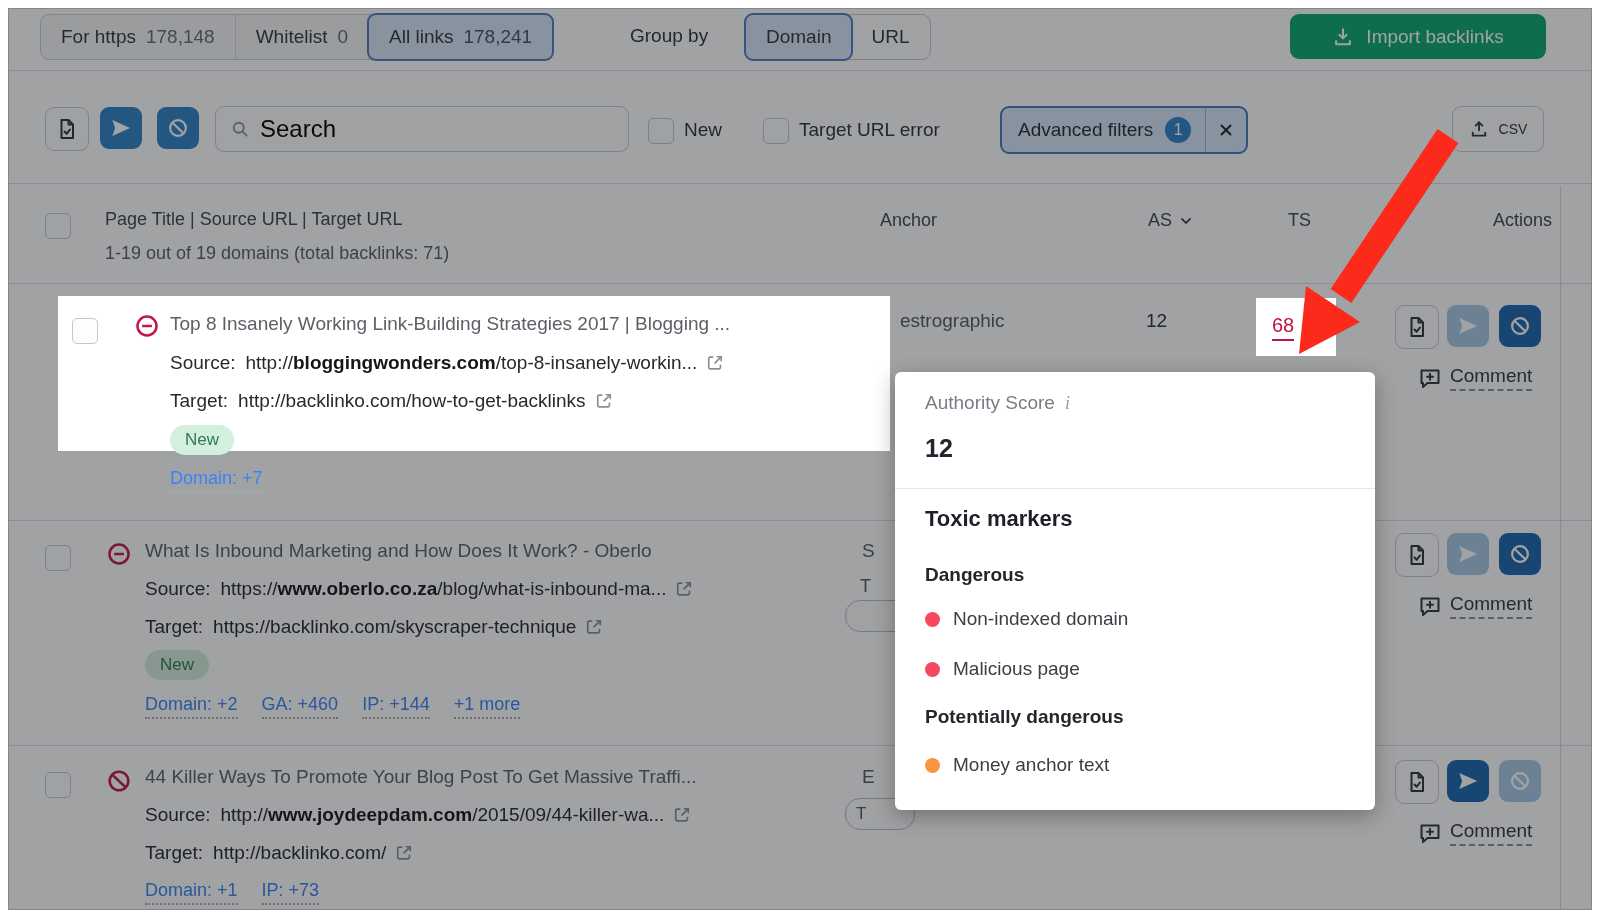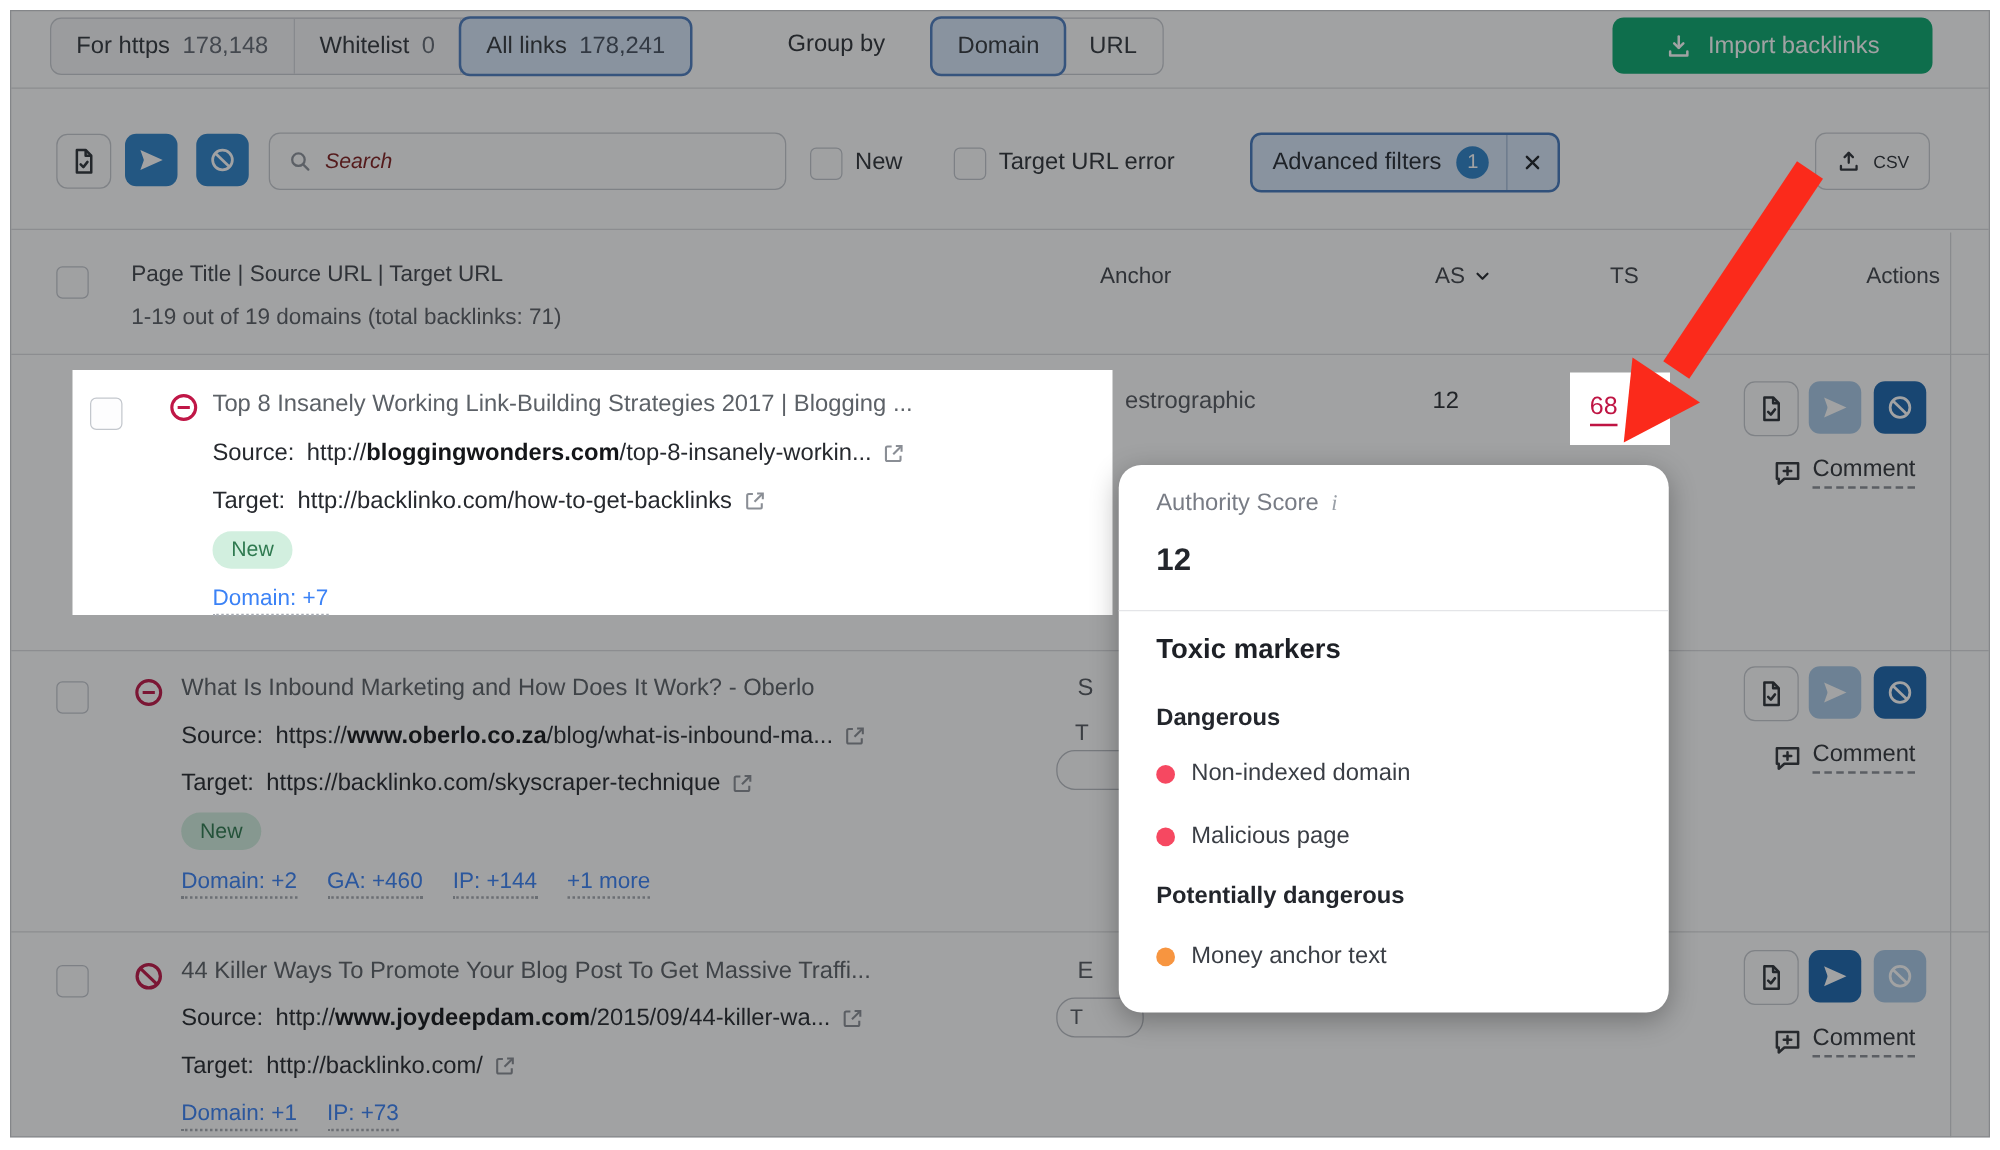--- a/index.html
+++ b/index.html
@@ -19,21 +19,21 @@
   .seg .tab.sel .cnt{color:#46505f;}
   .btn-green{position:absolute;display:flex;align-items:center;justify-content:center;gap:12px;
              background:#0aa86e;color:#fff;border-radius:9px;font-size:19px;z-index:10;}
   .iconbtn{position:absolute;width:42px;height:42px;border-radius:9px;display:flex;align-items:center;justify-content:center;z-index:10;}
   .iconbtn.ghost{background:#fdfdfe;border:1px solid #c7cacf;color:#2e3237;}
   .iconbtn.blue{background:#2e82c8;color:#fff;}
   .iconbtn.darkblue{background:#1b66ae;color:#fff;}
   .iconbtn.lightblue{background:#a9c9e6;color:#fff;}
   .searchwrap{position:absolute;display:flex;align-items:center;background:#fdfdfe;border:1px solid #c7cacf;border-radius:9px;z-index:10;}
   .scope{display:flex;align-items:center;gap:10px;padding:0 16px;height:100%;border-right:1px solid #d4d6da;font-size:19px;color:#2e3237;}
-  .sfield{display:flex;align-items:center;gap:10px;padding:0 14px;color:#7f1d1d;font-size:17px;flex:1;font-style:italic;}
+  .sfield{display:flex;align-items:center;gap:10px;padding:0 14px;color:#000000;font-size:24px;flex:1;}
   .checkbox{position:absolute;width:24px;height:24px;border:1.5px solid #c3c7cd;border-radius:5px;background:#fdfdfe;z-index:10;}
   .cblabel{position:absolute;font-size:19px;color:#2f3338;z-index:10;}
   .advfilters{position:absolute;display:flex;align-items:center;background:#d8e7f8;border:2px solid #4579bd;border-radius:9px;z-index:10;}
   .advfilters .lbl{padding:0 12px 0 16px;font-size:19px;color:#262b33;}
   .advfilters .badge{width:26px;height:26px;border-radius:50%;background:#2e82c8;color:#fff;font-size:16px;
                      display:flex;align-items:center;justify-content:center;}
   .advfilters .vdiv{width:1px;align-self:stretch;background:#9db5d4;margin-left:14px;}
   .advfilters .xbtn{width:40px;align-self:stretch;display:flex;align-items:center;justify-content:center;color:#1f2329;}
   .btn-ghost{position:absolute;display:flex;align-items:center;justify-content:center;gap:10px;background:#fdfdfe;
              border:1px solid #c9ccd1;border-radius:9px;font-size:14px;color:#2f3338;z-index:10;}
@@ -52,21 +52,21 @@
   .asval{position:absolute;font-size:19px;color:#2b2e33;z-index:10;}
   .commentlink{position:absolute;display:flex;align-items:center;gap:8px;z-index:10;color:#33363b;font-size:19px;}
   .commentlink .txt{border-bottom:2px dashed #8a8e95;padding-bottom:2px;}
   .anchorpill{position:absolute;border:1px solid #b9bcc2;border-radius:15px;width:58px;height:30px;z-index:10;
               display:flex;align-items:center;padding-left:10px;font-size:17px;color:#55595f;background:#fdfdfe;}
   
   .dim{position:absolute;left:8px;top:8px;right:8px;bottom:10px;background:rgba(20,22,25,0.40);z-index:40;}
   .spot{position:absolute;background:#ffffff;z-index:50;}
   .tsbox{display:flex;align-items:center;justify-content:center;gap:8px;}
   .tslink{font-size:20px;color:#bf1443;border-bottom:2px solid #bf1443;padding-bottom:2px;}
-  .popup{position:absolute;background:#ffffff;border-radius:18px;box-shadow:0 6px 22px rgba(0,0,0,0.30);z-index:55;}
+  .popup{position:absolute;background:#ffffff;border-radius:6px;box-shadow:0 6px 22px rgba(0,0,0,0.30);z-index:55;padding-left:40px;}
   .popup .ptitle{position:absolute;left:30px;top:20px;font-size:19px;color:#787c85;display:flex;gap:10px;align-items:baseline;}
   .popup .pinfo{font-family:"Liberation Serif",serif;font-style:italic;color:#9aa0a8;font-size:18px;}
   .popup .pvalue{position:absolute;left:30px;top:62px;font-size:25px;font-weight:bold;color:#23262c;}
   .popup .pdiv{position:absolute;left:0;right:0;top:116px;border-top:1px solid #e4e5e8;}
   .popup .psection{position:absolute;left:30px;top:134px;font-size:22px;font-weight:bold;color:#1d2026;}
   .popup .pgroup{position:absolute;left:30px;font-size:19px;font-weight:bold;color:#23262c;}
   .popup .pitem{position:absolute;left:30px;display:flex;align-items:center;gap:13px;font-size:19px;color:#3a3e45;}
   .dot{width:15px;height:15px;border-radius:50%;}
   .dot.red{background:#f64861;}
   .dot.orange{background:#f79540;}
@@ -374,21 +374,21 @@
     <svg class="ic" width="24" height="24">
         <use href="#i-comment"></use>
       </svg>
     <span class="txt">Comment</span>
   </div>
 
   <div class="abs z10" style="left:1560px;top:186px;bottom:10px;width:0;border-left:1px solid #d8d9dc"></div>
 
   <div class="dim"></div>
 
-  <div class="spot" style="left:58px;top:296px;width:832px;height:196px">
+  <div class="spot" style="left:58px;top:296px;width:832px;height:155px">
     <div class="checkbox" style="left:14px;top:22px"></div>
     <div class="stateicon" style="left:76px;top:17px">
       <svg class="ic" width="26" height="26">
           <use href="#i-minus"></use>
         </svg>
     </div>
     <div class="rowtitle" style="left:112px;top:17px">Top 8 Insanely Working Link-Building Strategies 2017 | Blogging ...</div>
     <div class="urlline" style="left:112px;top:56px">
       <span class="lbl">Source:</span>
       <span><span>http://</span><b>bloggingwonders.com</b><span>/top-8-insanely-workin...</span></span>

